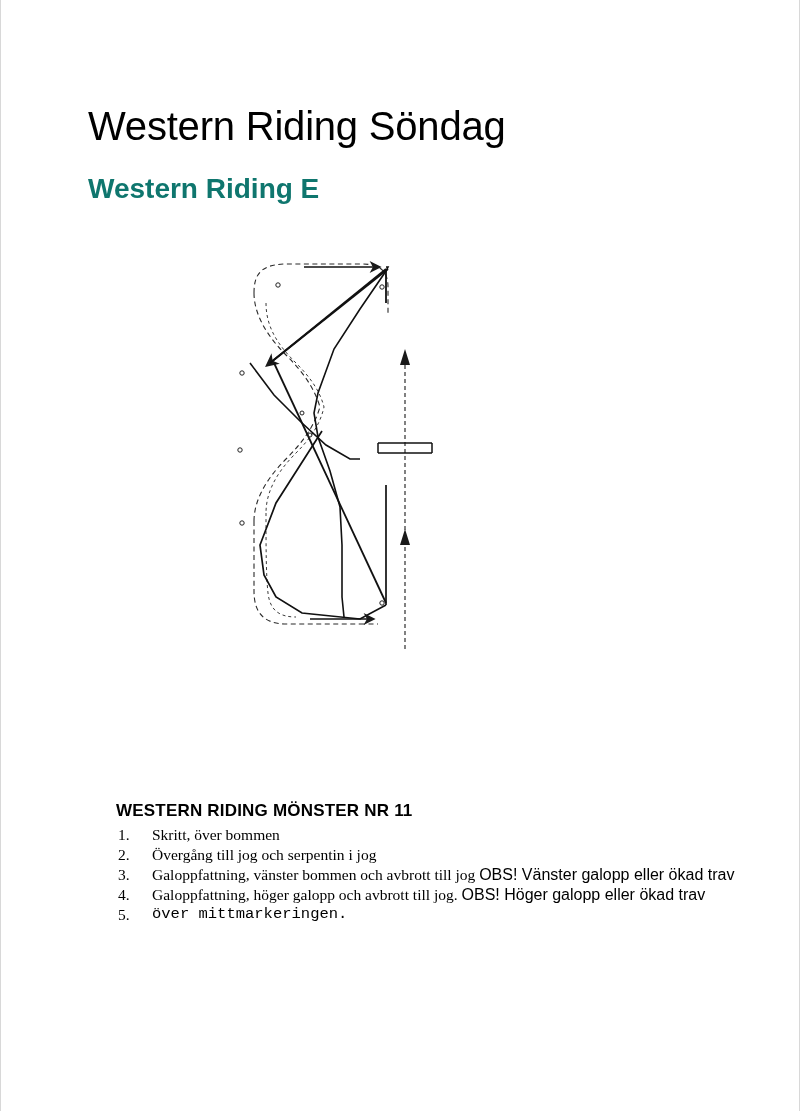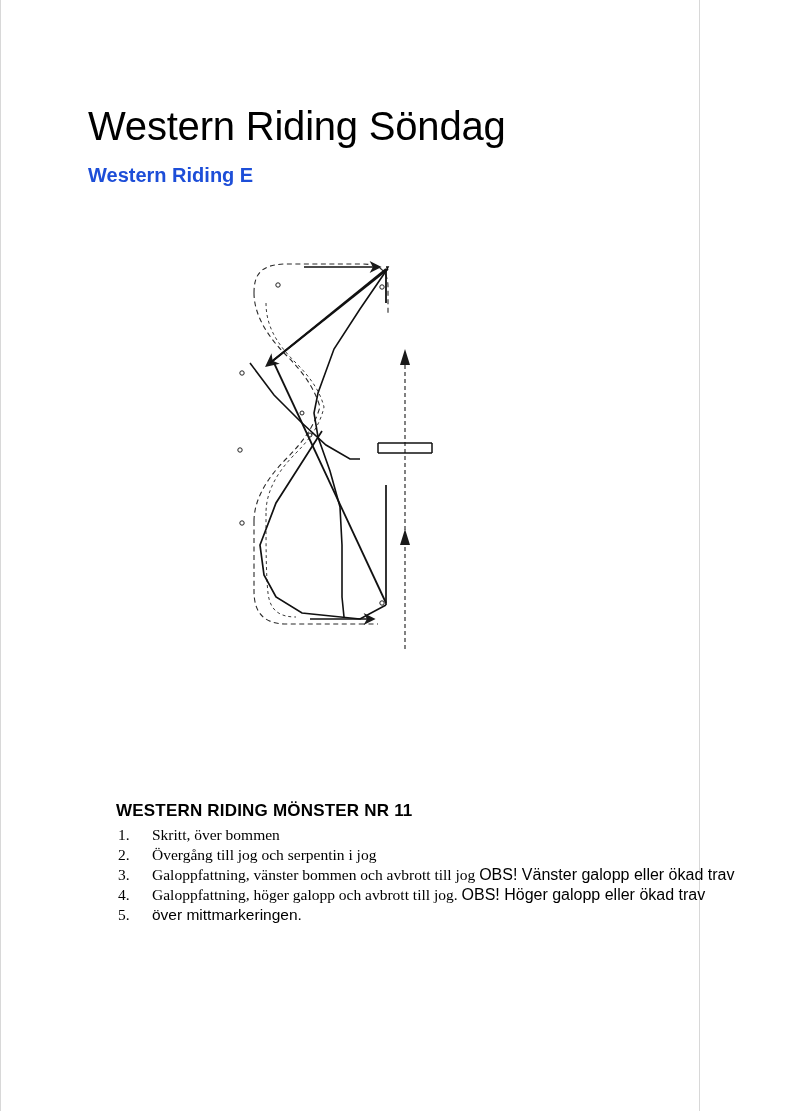--- a/index.html
+++ b/index.html
@@ -11,21 +11,21 @@
     width: 800px;
     height: 1111px;
     position: relative;
     font-family: "Liberation Sans", sans-serif;
     color: #000000;
     overflow: hidden;
   }
   .page {
     position: absolute;
     left: 0; top: 0;
-    width: 700px;
+    width: 800px;
     height: 1111px;
     background: #ffffff;
   }
   
   .edge-left, .edge-right {
     position: absolute;
     top: 0;
     width: 1px;
     height: 1111px;
     background: #d8d8d8;
@@ -40,25 +40,25 @@
     font-size: 40px;
     font-weight: 400;
     letter-spacing: -0.2px;
     line-height: 48px;
     color: #000;
     font-family: "Liberation Sans", sans-serif;
   }
   .subtitle {
     position: absolute;
     left: 88px;
-    top: 144px;
-    font-size: 20px;
+    top: 152px;
+    font-size: 28px;
     font-weight: 700;
     line-height: 28px;
-    color: #1d4ed8;
+    color: #0f766e;
   }
 
   .diagram {
     position: absolute;
     left: 210px;
     top: 245px;
     width: 290px;
     height: 440px;
   }
   .diagram svg { display: block; }
@@ -99,21 +99,21 @@
     text-align: left;
     font-family: "Liberation Serif", serif;
   }
   .step-main { font-family: "Liberation Serif", serif; }
   .step-obs {
     font-family: "Liberation Sans", sans-serif;
     font-size: 16px;
   }
   .step-cont {
     padding-left: 36px;
-    font-family: Liberation Sans, sans-serif;
+    font-family: Liberation Mono, monospace;
     font-size: 15.5px;
     line-height: 19px;
   }
 </style>
 </head>
 <body>
 
 <div class="page">
   <div class="edge-left"></div>
   <div class="edge-right"></div>

